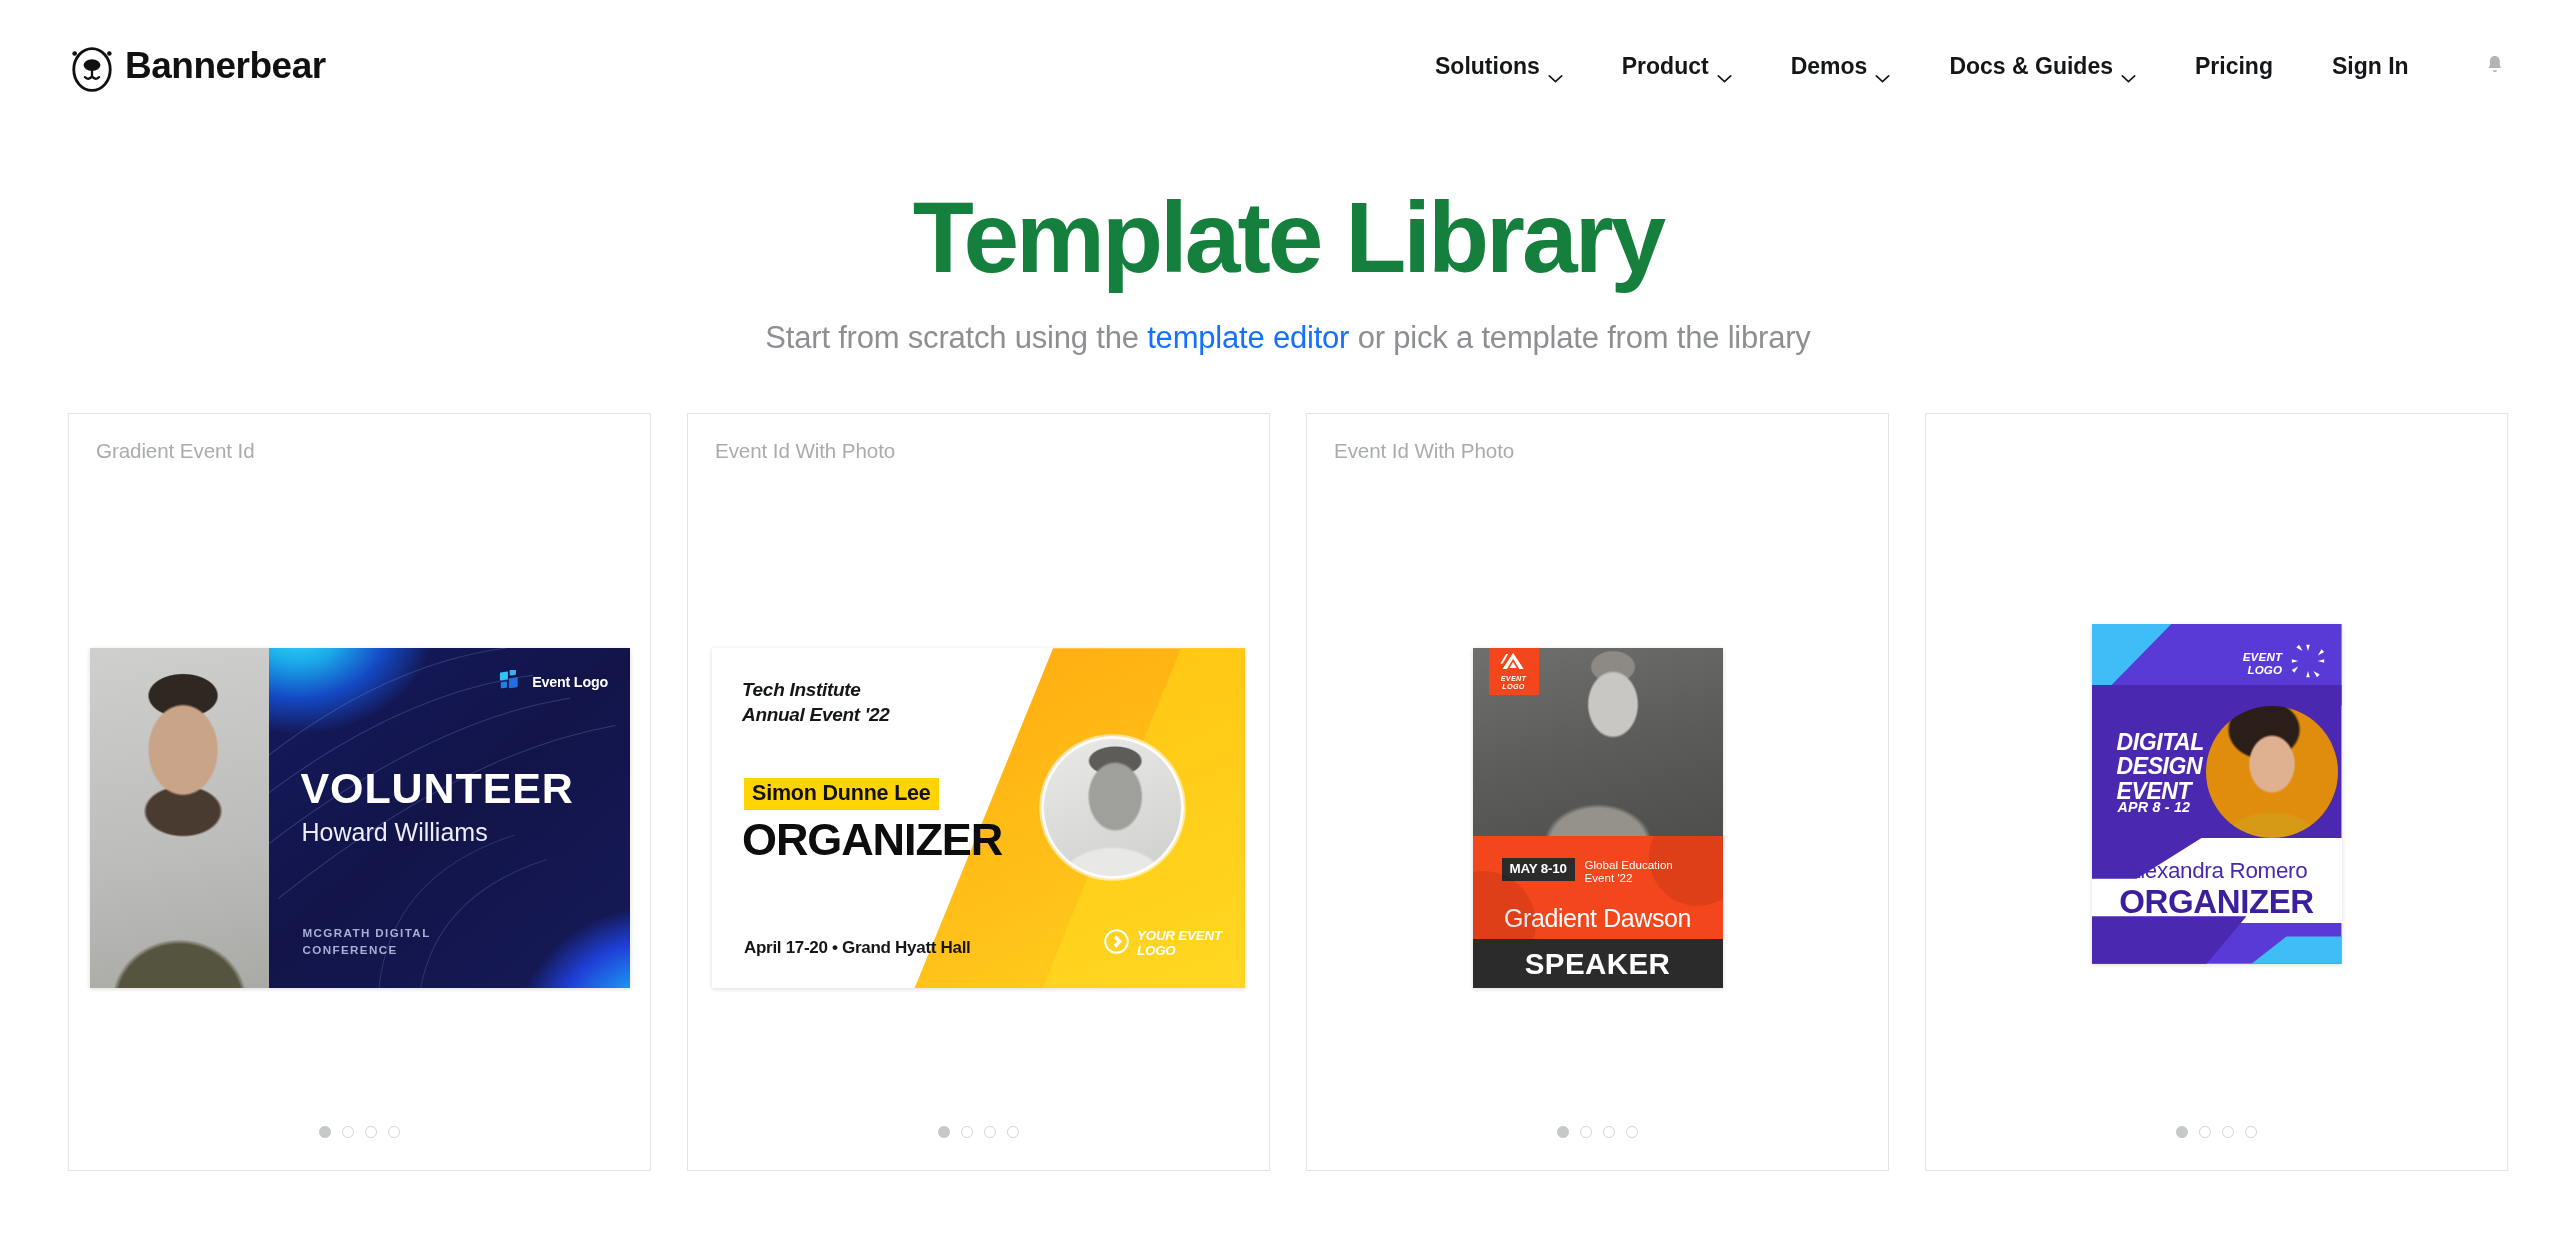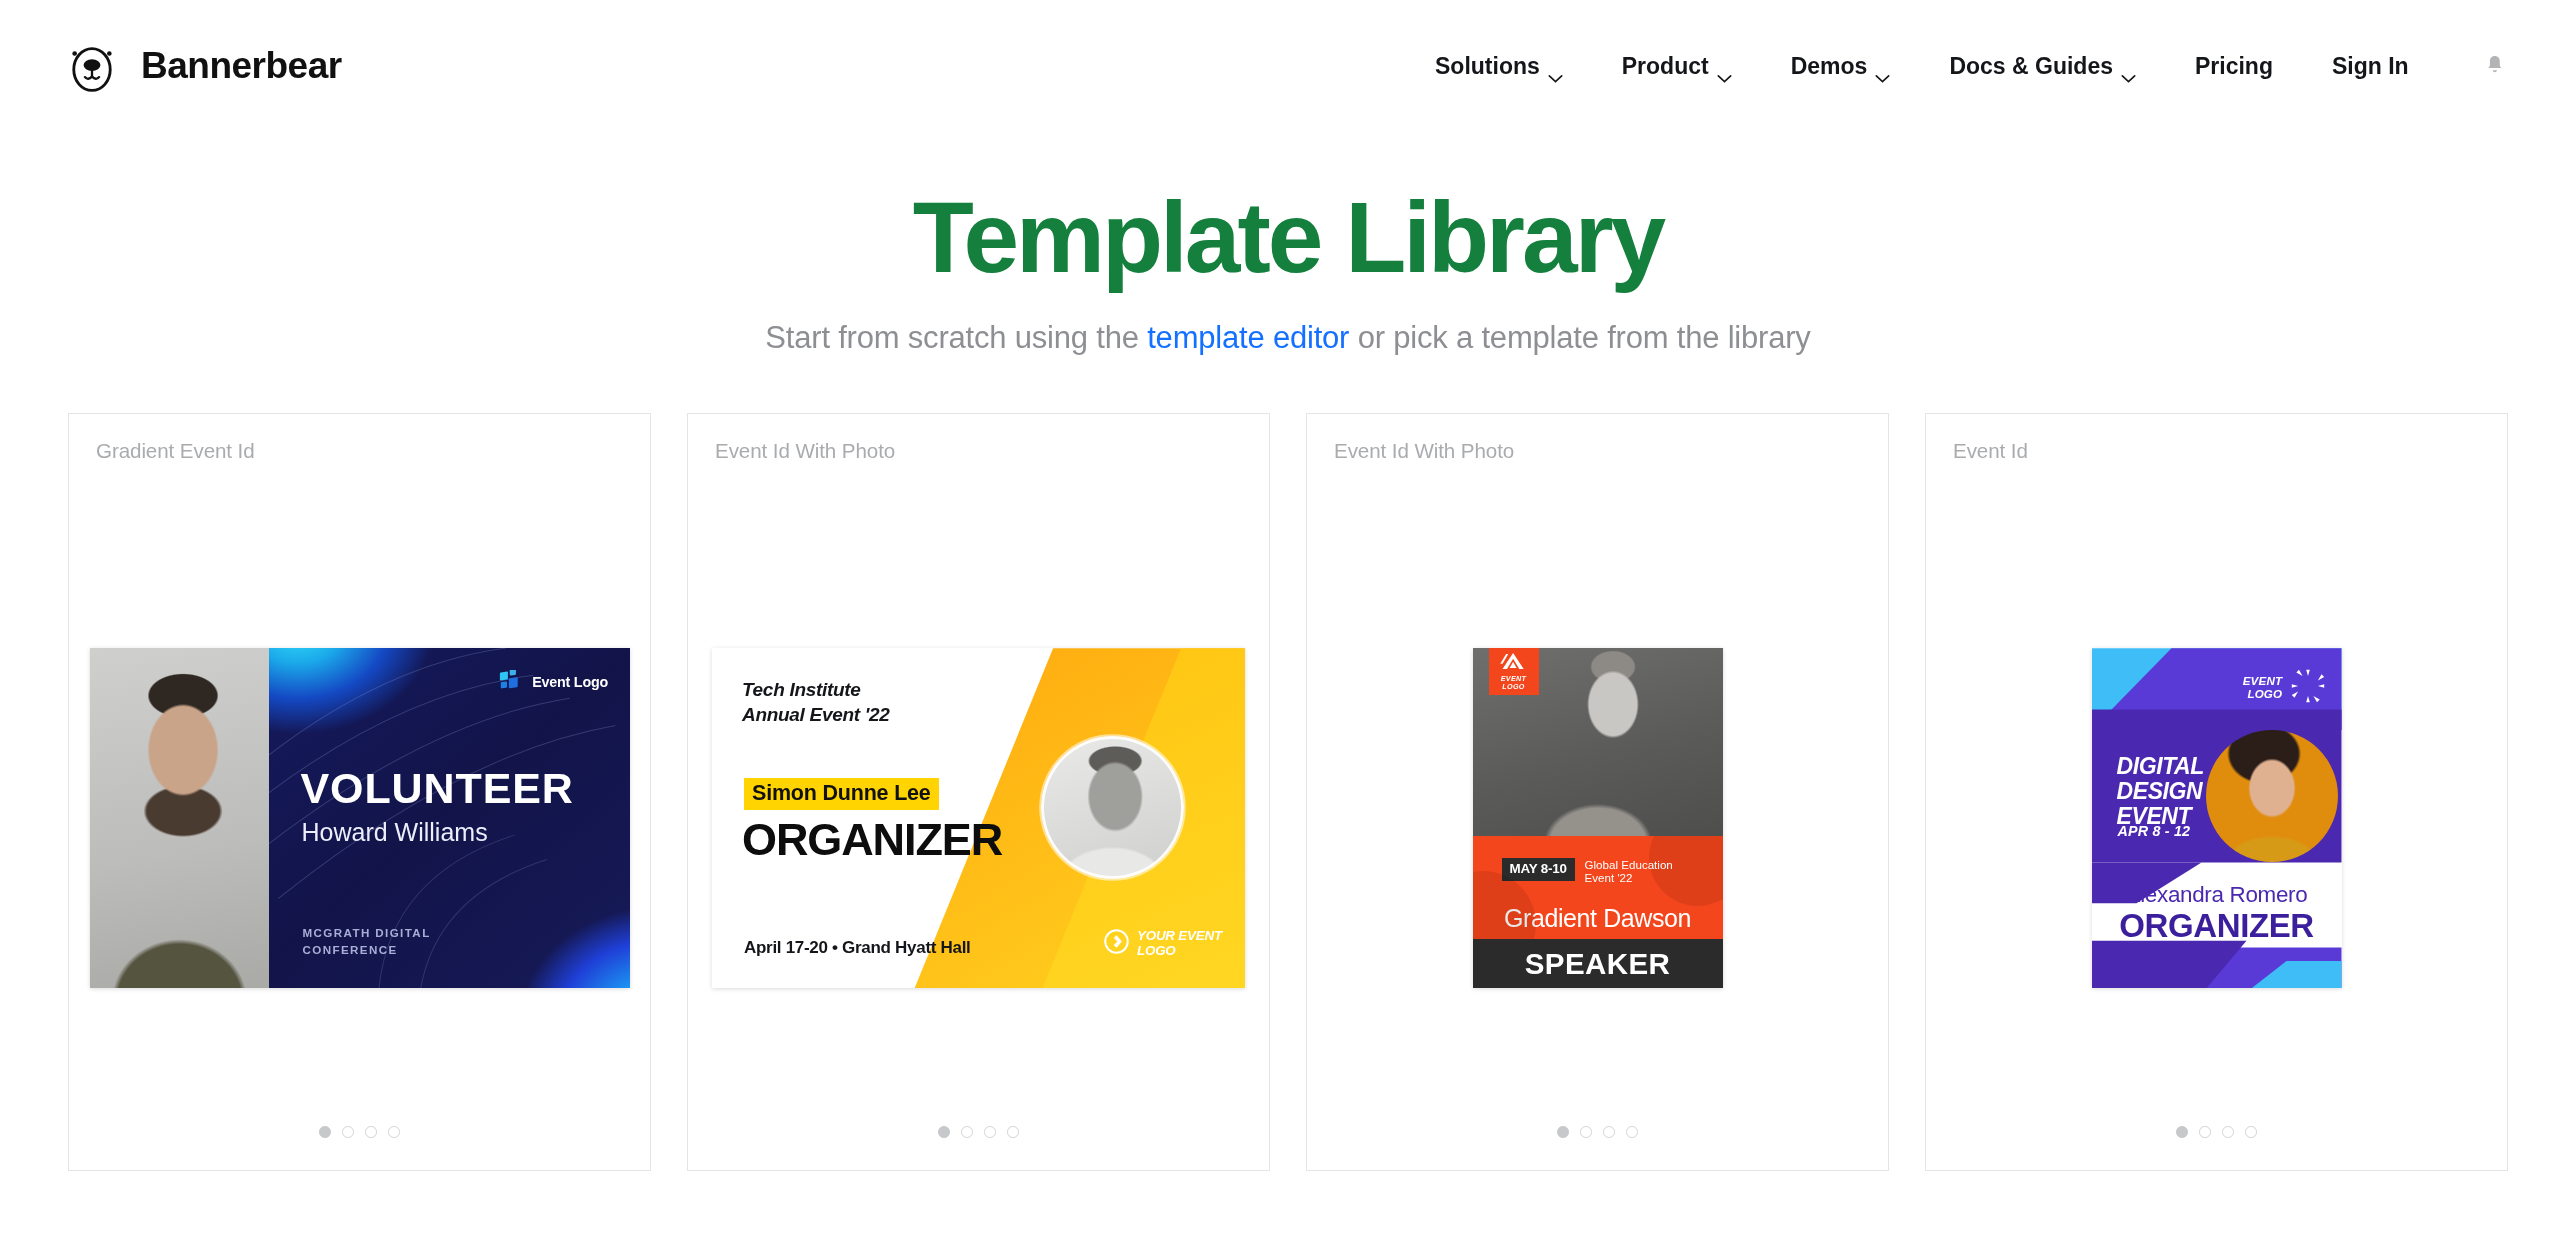--- a/index.html
+++ b/index.html
@@ -10,21 +10,21 @@
     overflow: hidden;
   }
 
   
   .header {
     height: 132px;
     display: flex;
     align-items: center;
     padding: 0 64px 0 68px;
   }
-  .brand { display: flex; align-items: center; gap: 25px; }
+  .brand { display: flex; align-items: center; gap: 9px; }
   .brand-mark { width: 48px; height: 52px; flex: 0 0 auto; }
   .brand-name {
     font-size: 37px; font-weight: bold; color: #111111;
     letter-spacing: -0.5px;
   }
   .nav {
     margin-left: auto;
     display: flex;
     align-items: center;
   }
@@ -500,21 +500,20 @@
     </div>
     <div class="dots">
       <span class="dot on"></span>
       <span class="dot"></span>
       <span class="dot"></span>
       <span class="dot"></span>
     </div>
   </div>
 
   <div class="card">
-    <div class="card-title">Event Id</div>
     <div class="card-canvas">
 
       <div class="tpl4">
         <div class="tpl4-top-cyan"></div>
         <div class="tpl4-top-purple"></div>
         <div class="tpl4-mid"></div>
         <div class="tpl4-mid-wedge"></div>
         <div class="tpl4-bot-purple"></div>
         <div class="tpl4-bot-deep"></div>
         <div class="tpl4-bot-cyan"></div>

